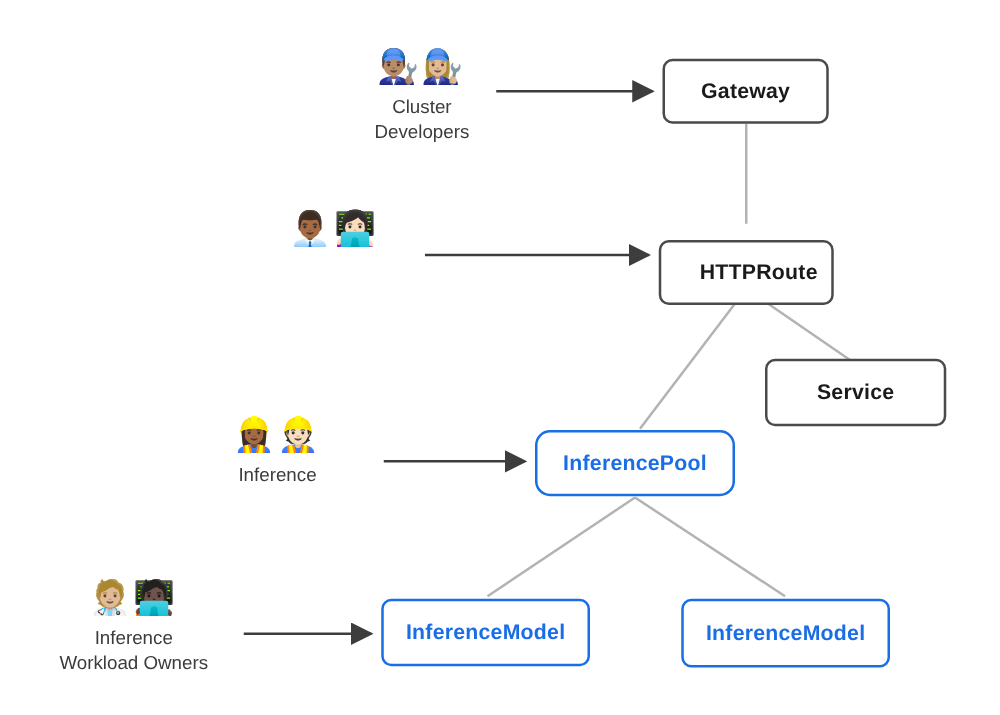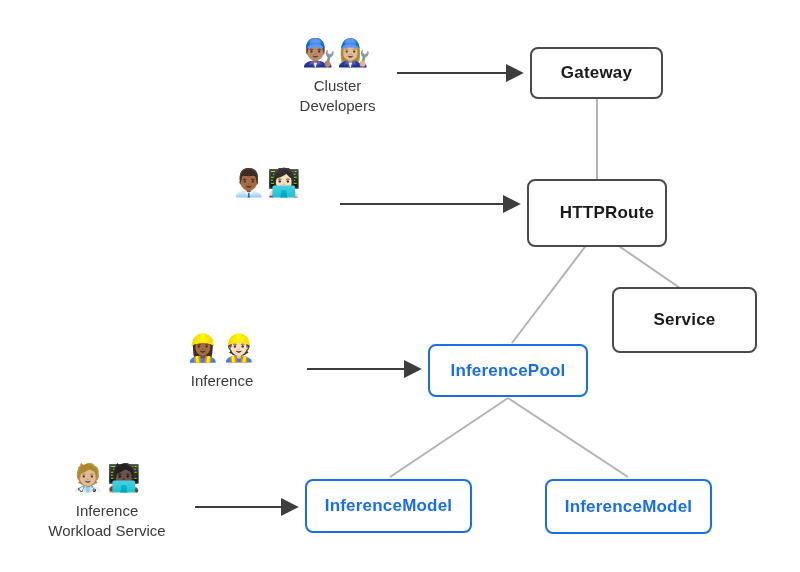--- a/index.html
+++ b/index.html
@@ -42,23 +42,23 @@
     font-weight: bold;
     font-size: 17px;
     color: var(--node-text-dark);
     letter-spacing: 0.2px;
   }
   .node.blue {
     border-color: var(--node-border-blue);
     color: var(--node-text-blue);
   }
   .node-gateway        { left: 530px; top: 47px;  width: 133px; height: 52px; }
-  .node-httproute      { left: 527px; top: 179px; width: 140px; height: 68px; padding-left: 20px; }
-  .node-service        { left: 612px; top: 287px; width: 145px; height: 66px; }
-  .node-inferencepool  { left: 428px; top: 344px; width: 160px; height: 53px; }
+  .node-httproute      { left: 527px; top: 192px; width: 140px; height: 52px; padding-left: 20px; }
+  .node-service        { left: 612px; top: 287px; width: 145px; height: 54px; }
+  .node-inferencepool  { left: 428px; top: 344px; width: 160px; height: 53px; border-radius: 12px; }
   .node-im-left        { left: 305px; top: 479px; width: 167px; height: 54px; }
   .node-im-right       { left: 545px; top: 479px; width: 167px; height: 55px; }
 
   .persona {
     position: absolute;
     text-align: center;
   }
   .persona .emoji {
     font-size: 27px;
     line-height: 34px;
@@ -137,17 +137,17 @@
     <div class="emoji">👷🏾‍♀️👷🏻</div>
     <div class="label">
       <div>Inference</div>
     </div>
   </div>
 
   <div class="persona persona-workload-owners">
     <div class="emoji">🧑🏼‍⚕️🧑🏿‍💻</div>
     <div class="label">
       <div>Inference</div>
-      <div>Workload Service</div>
+      <div>Workload Owners</div>
     </div>
   </div>
 
 </div>
 
 </body></html>

